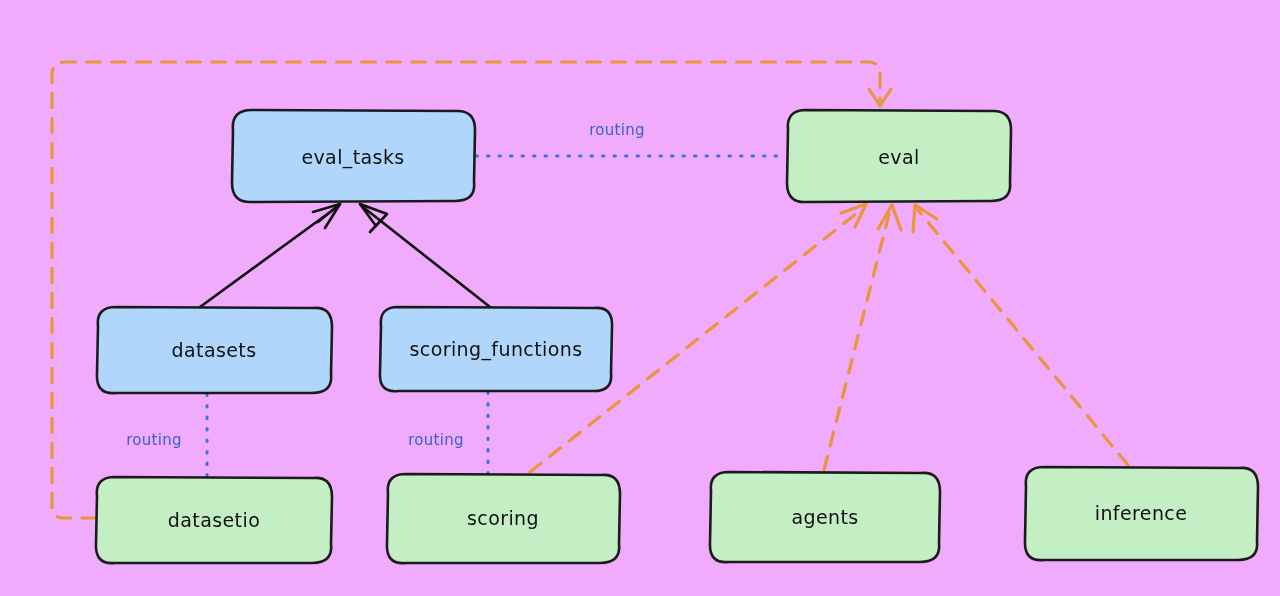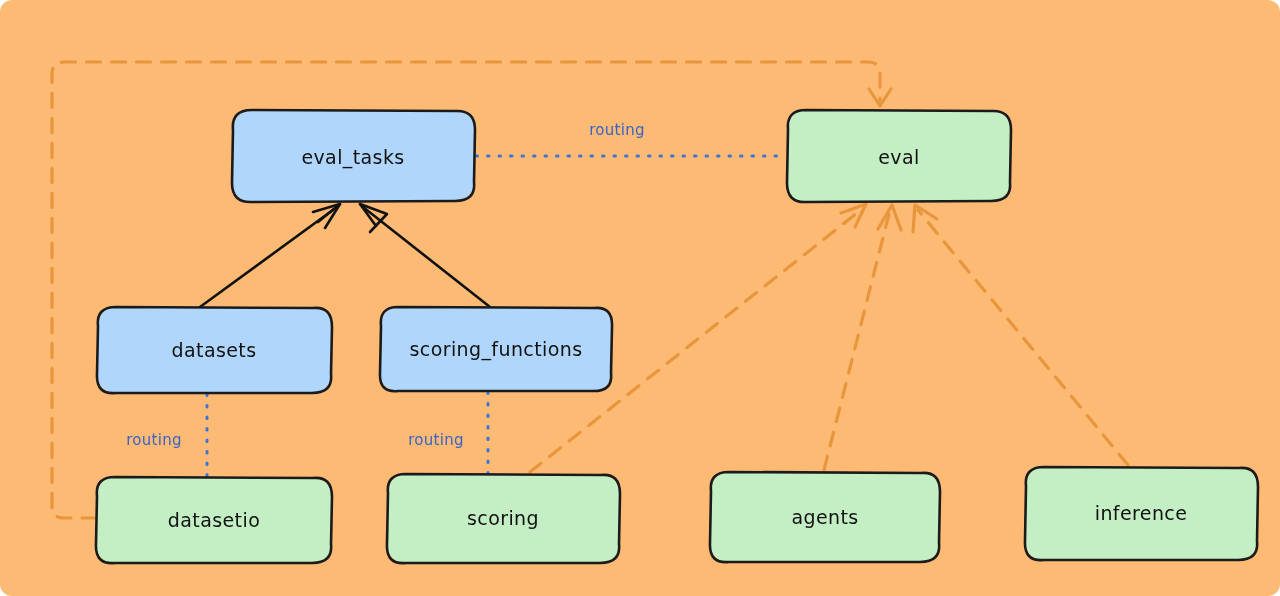--- a/index.html
+++ b/index.html
@@ -7,23 +7,22 @@
     padding: 0;
     background: #ffffff;
   }
   body {
     font-family: "DejaVu Sans", sans-serif;
   }
   #diagram-root {
     position: relative;
     width: 1280px;
     height: 596px;
-    background: #fdba74;
+    background: #f0abfc;
     overflow: hidden;
-    border-radius: 12px;
   }
   svg.canvas {
     position: absolute;
     top: 0;
     left: 0;
     width: 1280px;
     height: 596px;
   }
   .node-label {
     font-family: "DejaVu Sans", sans-serif;

